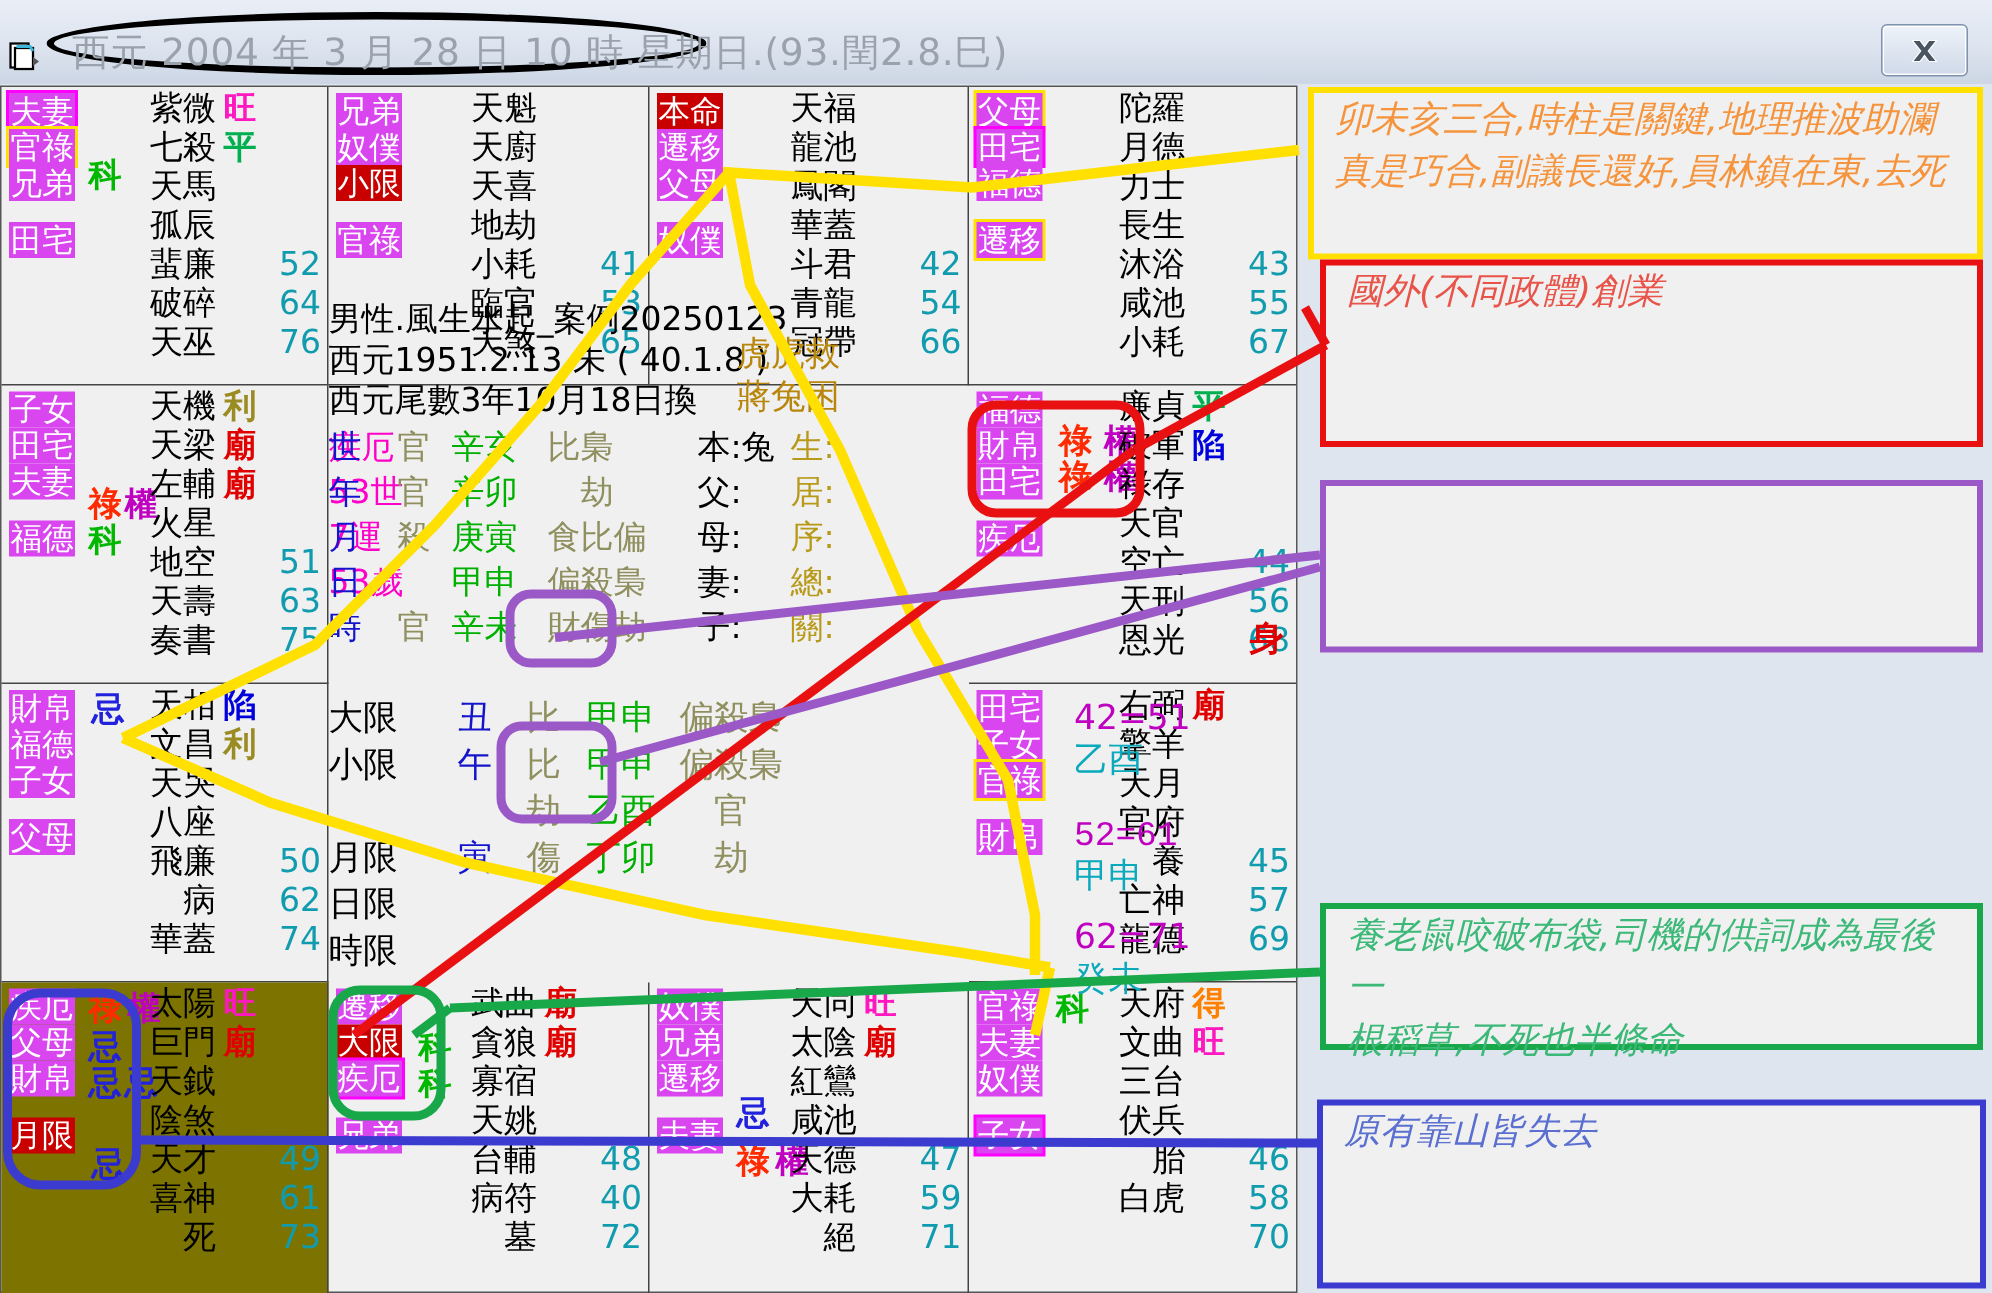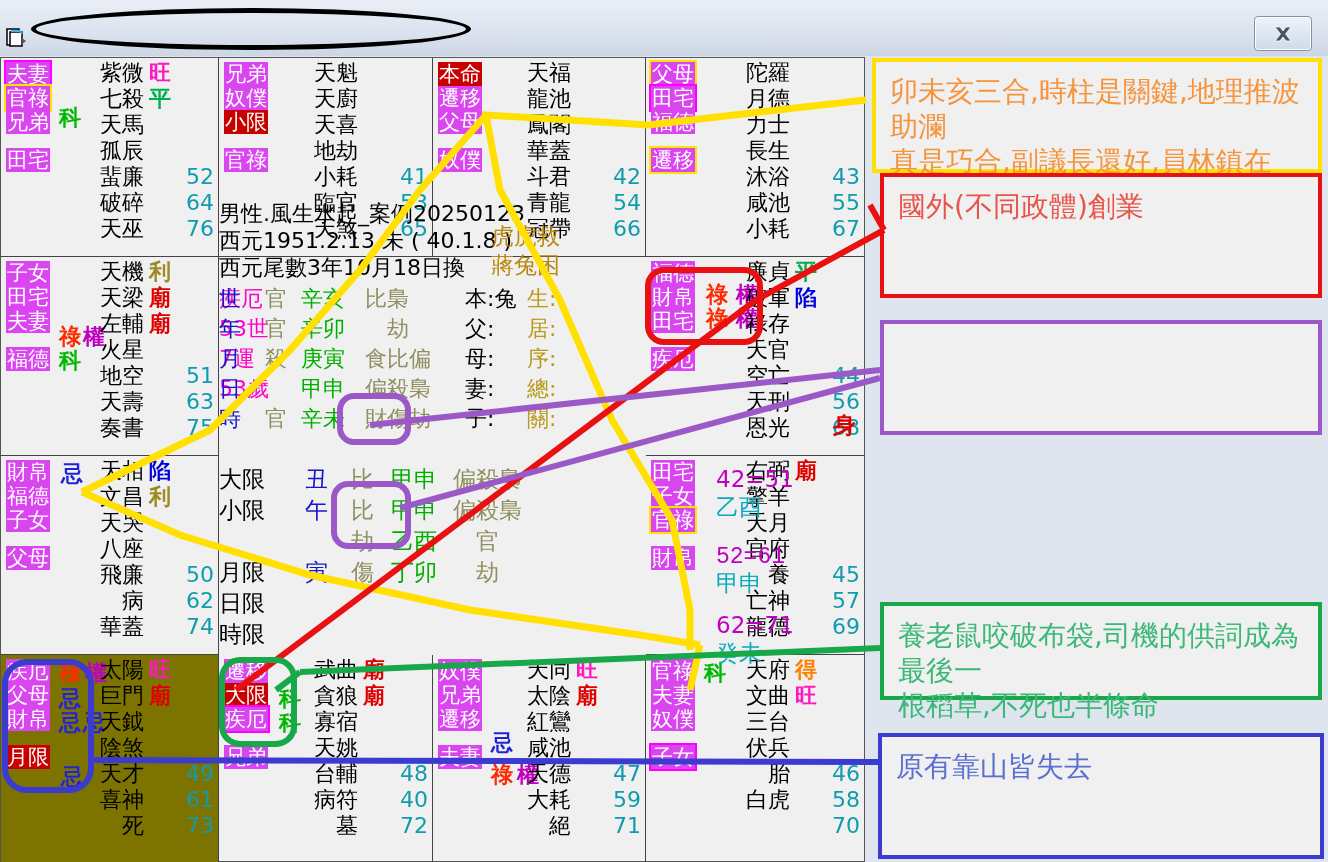--- a/index.html
+++ b/index.html
@@ -111,37 +111,38 @@
   .l-ten1{display:inline-block;width:40px;color:#8f8f60;}
   .l-gz{display:inline-block;width:62px;color:#00b000;}
   .l-ten2{display:inline-block;width:110px;color:#8f8f60;}
   #decades{position:absolute;left:497px;top:0;font-size:23px;line-height:28px;}
   .d-range{color:#c000c0;}
   .d-gz{color:#0aa9bb;}
   
   .note{
     position:absolute;box-sizing:border-box;
     background:#f0f0f0;
-    padding:12px 14px;
-    font-size:28px;line-height:35px;
+    padding:0 14px;
+    font-size:24px;line-height:35px;font-style:italic;
   }
   
   #overlay{position:absolute;left:0;top:0;width:1328px;height:862px;pointer-events:none;}
 </style>
 </head>
 <body>
 
 <div id="titlebar">
   <svg id="doc-icon" viewBox="0 0 22 22">
     <rect x="1" y="3" width="12" height="16" fill="#fff" stroke="#000" stroke-width="1.5"></rect>
     <rect x="4" y="6" width="12" height="14" fill="#fff" stroke="#000" stroke-width="1.5"></rect>
     <path d="M5 5 L14 5 L16 8" stroke="#3ab6d8" stroke-width="2" fill="none"></path>
     <path d="M16 12 l4 3 l-4 3 z" fill="#555"></path>
   </svg>
   <div id="title-ellipse"></div>
+  <div id="title-text">西元 2004 年 3 月 28 日 10 時.星期日.(93.閏2.8.巳)</div>
   <div id="close-btn">
     <svg width="22" height="18" viewBox="0 0 22 18">
       <path d="M3 2 L8 2 L11 6 L14 2 L19 2 L13.5 9 L19 16 L14 16 L11 12 L8 16 L3 16 L8.5 9 Z" fill="#4a5562" stroke="#fff" stroke-width="0.8"></path>
     </svg>
   </div>
 </div>
 
 <div id="grid">
     <div class="cell" style="left: 0px; top: 0px; width: 218px; height: 199px;">
       <div class="labels">

